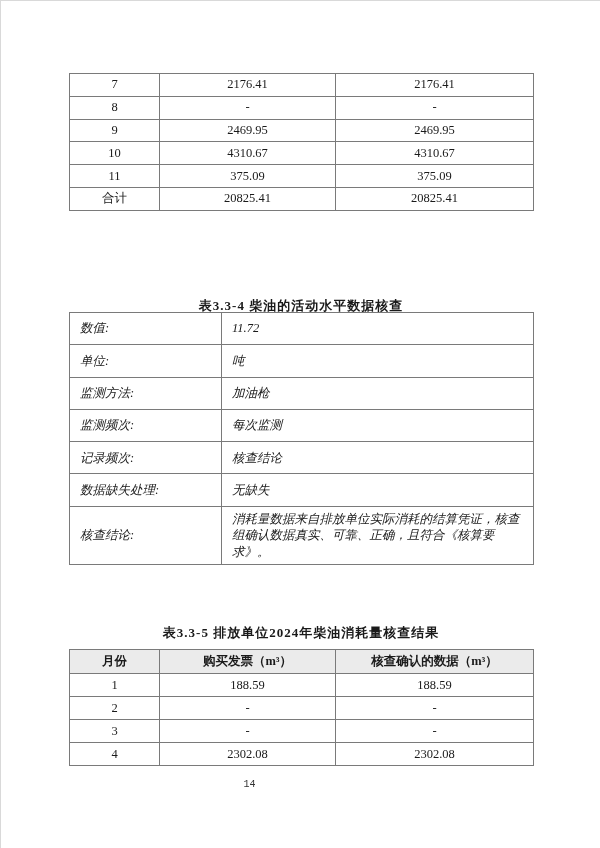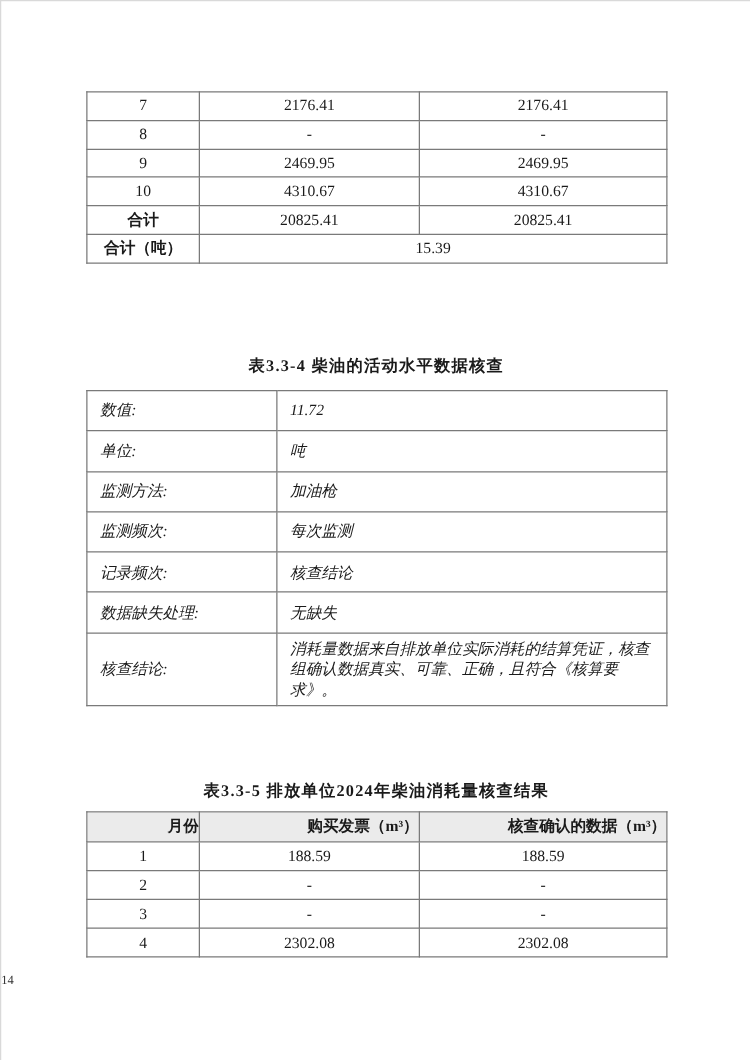--- a/index.html
+++ b/index.html
@@ -32,44 +32,46 @@
   
   .tbl-cont { top: 72px; }
   .tbl-cont td { height: 22.8px; text-align: center; }
 
   
   .tbl-334 { top: 311px; font-style: italic; }
   .tbl-334 td { height: 32.3px; text-align: left; padding: 4px 10px; line-height: 16.5px; }
 
   
   .tbl-335 { top: 648px; }
-  .tbl-335 th { height: 24px; text-align: right; background: #ebebeb; font-weight: bold; }
+  .tbl-335 th { height: 24px; text-align: center; background: #ebebeb; font-weight: bold; }
   .tbl-335 td { height: 23px; text-align: center; }
 
-  .bold { font-weight: bold; }
+  .bold { font-weight: normal; }
 
   .title {
     position: absolute;
     left: 0;
     width: 600px;
     text-align: center;
     font-weight: bold;
     font-size: 13px;
     letter-spacing: 1px;
   }
-  #title-334 { top: 283px; }
+  #title-334 { top: 296px; }
   #title-335 { top: 623px; }
 
   .page-number {
     position: absolute;
     top: 778px;
     left: 0;
     width: 497px;
+    text-align: center;
     font-size: 10px;
     color: #333333;
+    font-family: Liberation Mono, monospace;
   }
 </style>
 </head>
 <body>
 
 <div class="page">
 
   <table class="tbl tbl-cont">
     <colgroup>
       <col style="width:90px">
@@ -91,27 +93,28 @@
           <td>9</td>
           <td>2469.95</td>
           <td>2469.95</td>
         </tr>
         <tr>
           <td>10</td>
           <td>4310.67</td>
           <td>4310.67</td>
         </tr>
         <tr>
+          <td>11</td>
+          <td>375.09</td>
+          <td>375.09</td>
+        </tr>
+        <tr>
           <td class="bold">合计</td>
           <td>20825.41</td>
           <td>20825.41</td>
-        </tr>
-        <tr>
-          <td class="bold">合计（吨）</td>
-          <td colspan="2">15.39</td>
         </tr>
       </tbody>
   </table>
 
   <div class="title" id="title-334">表3.3-4 柴油的活动水平数据核查</div>
 
   <table class="tbl tbl-334">
     <colgroup>
       <col style="width:152px">
         <col style="width:312px">

